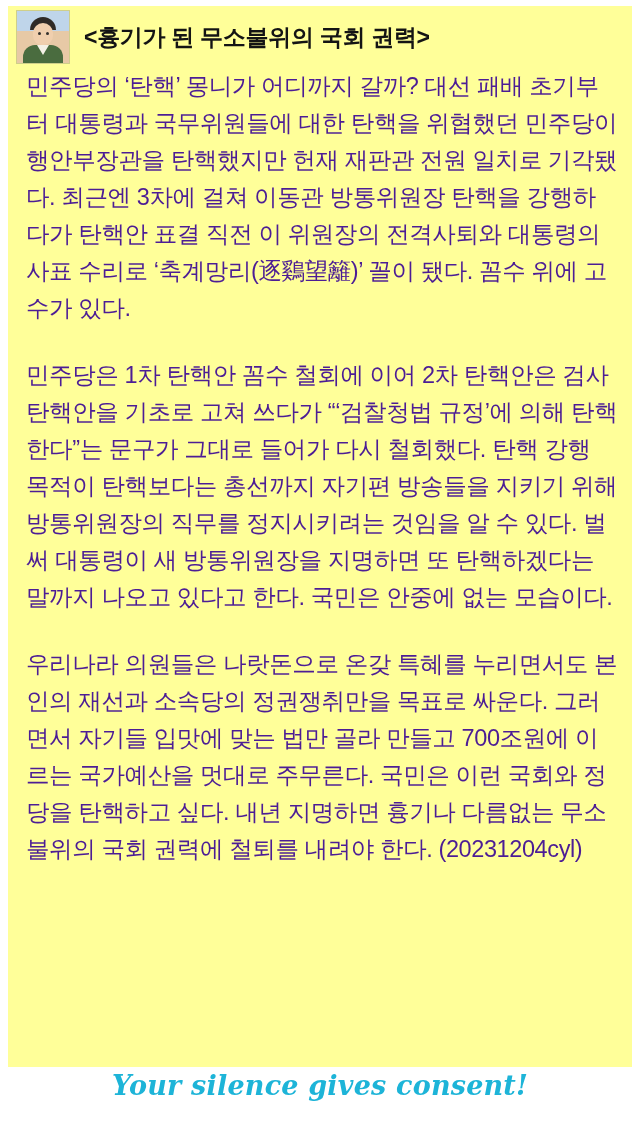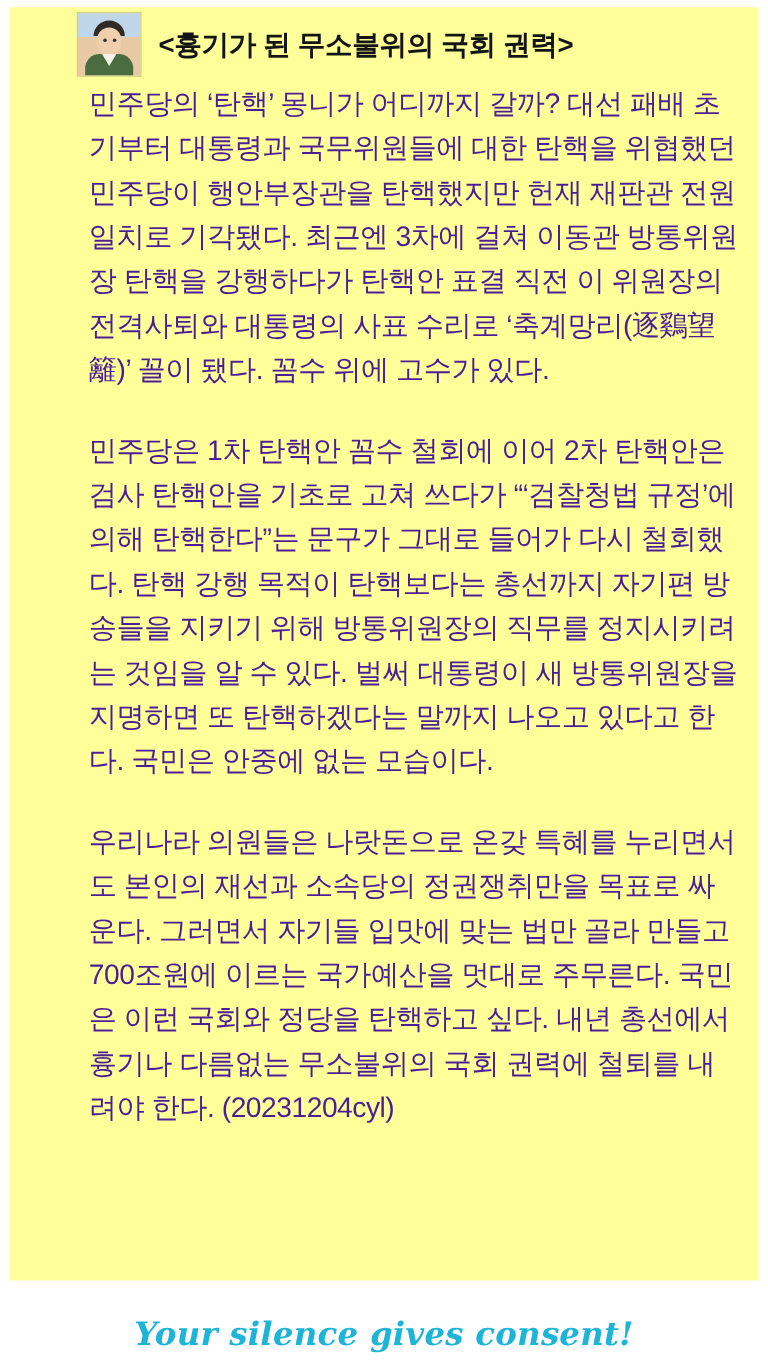--- a/index.html
+++ b/index.html
@@ -21,21 +21,20 @@
     box-sizing: border-box;
   }
   .card {
     position: absolute;
     left: 8px;
     top: 6px;
     width: 624px;
     height: 1061px;
     background: #ffff99;
     box-sizing: border-box;
-    padding-left: 48px;
   }
   .header {
     position: relative;
     height: 62px;
     display: flex;
     align-items: center;
     padding-left: 4px;
   }
   .avatar {
     width: 52px;
@@ -114,21 +113,21 @@
     white-space: pre-line;
   }
   .para:last-child { margin-bottom: 0; }
   .footer {
     position: absolute;
     left: 0;
     top: 1070px;
     width: 640px;
     height: 58px;
     display: flex;
-    align-items: flex-end;
+    align-items: flex-start;
     justify-content: center;
     background: #ffffff;
   }
   .footer-text {
     font-family: "DejaVu Serif", serif;
     font-style: italic;
     font-weight: bold;
     font-size: 27px;
     color: #1db4d8;
     letter-spacing: 0.2px;
@@ -149,21 +148,21 @@
         <div class="eye r"></div>
         <div class="body"></div>
         <div class="collar"></div>
       </div>
       <div class="title">&lt;흉기가 된 무소불위의 국회 권력&gt;</div>
     </div>
 
     <div class="body-text">
       <p class="para">민주당의 ‘탄핵’ 몽니가 어디까지 갈까? 대선 패배 초기부터 대통령과 국무위원들에 대한 탄핵을 위협했던 민주당이 행안부장관을 탄핵했지만 헌재 재판관 전원 일치로 기각됐다. 최근엔 3차에 걸쳐 이동관 방통위원장 탄핵을 강행하다가 탄핵안 표결 직전 이 위원장의 전격사퇴와 대통령의 사표 수리로 ‘축계망리(逐鷄望籬)’ 꼴이 됐다. 꼼수 위에 고수가 있다.</p>
       <p class="para">민주당은 1차 탄핵안 꼼수 철회에 이어 2차 탄핵안은 검사 탄핵안을 기초로 고쳐 쓰다가 “‘검찰청법 규정’에 의해 탄핵한다”는 문구가 그대로 들어가 다시 철회했다. 탄핵 강행 목적이 탄핵보다는 총선까지 자기편 방송들을 지키기 위해 방통위원장의 직무를 정지시키려는 것임을 알 수 있다. 벌써 대통령이 새 방통위원장을 지명하면 또 탄핵하겠다는 말까지 나오고 있다고 한다. 국민은 안중에 없는 모습이다.</p>
-      <p class="para">우리나라 의원들은 나랏돈으로 온갖 특혜를 누리면서도 본인의 재선과 소속당의 정권쟁취만을 목표로 싸운다. 그러면서 자기들 입맛에 맞는 법만 골라 만들고 700조원에 이르는 국가예산을 멋대로 주무른다. 국민은 이런 국회와 정당을 탄핵하고 싶다. 내년 총선에서 흉기나 다름없는 무소불위의 국회 권력에 철퇴를 내려야 한다.  (20231204cyl)</p>
+      <p class="para">우리나라 의원들은 나랏돈으로 온갖 특혜를 누리면서도 본인의 재선과 소속당의 정권쟁취만을 목표로 싸운다. 그러면서 자기들 입맛에 맞는 법만 골라 만들고 700조원에 이르는 국가예산을 멋대로 주무른다. 국민은 이런 국회와 정당을 탄핵하고 싶다. 내년 지명하면 흉기나 다름없는 무소불위의 국회 권력에 철퇴를 내려야 한다.  (20231204cyl)</p>
     </div>
 
   </div>
 
   <div class="footer">
     <div class="footer-text">Your silence gives consent!</div>
   </div>
 
 </div>
 

